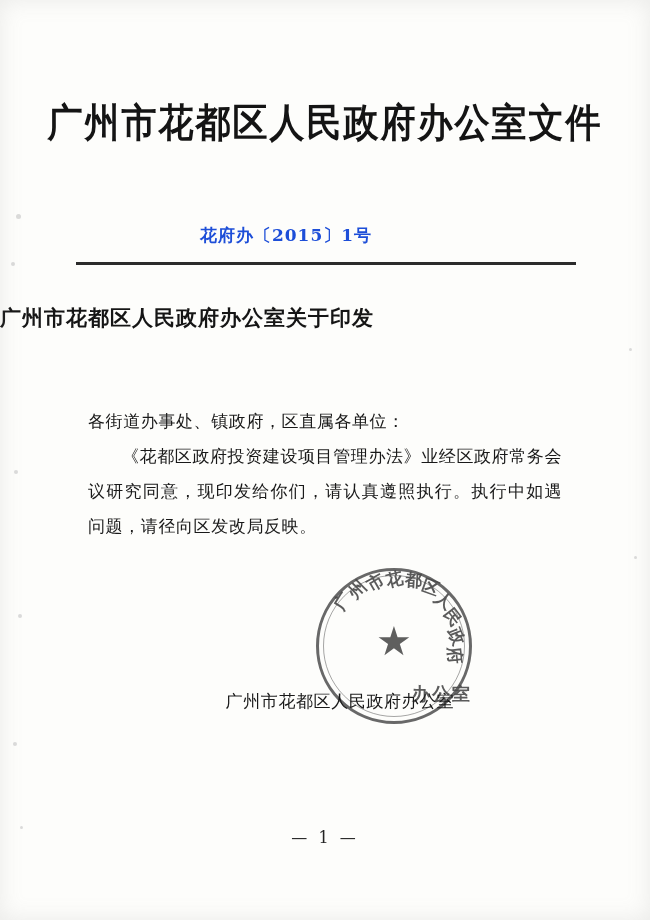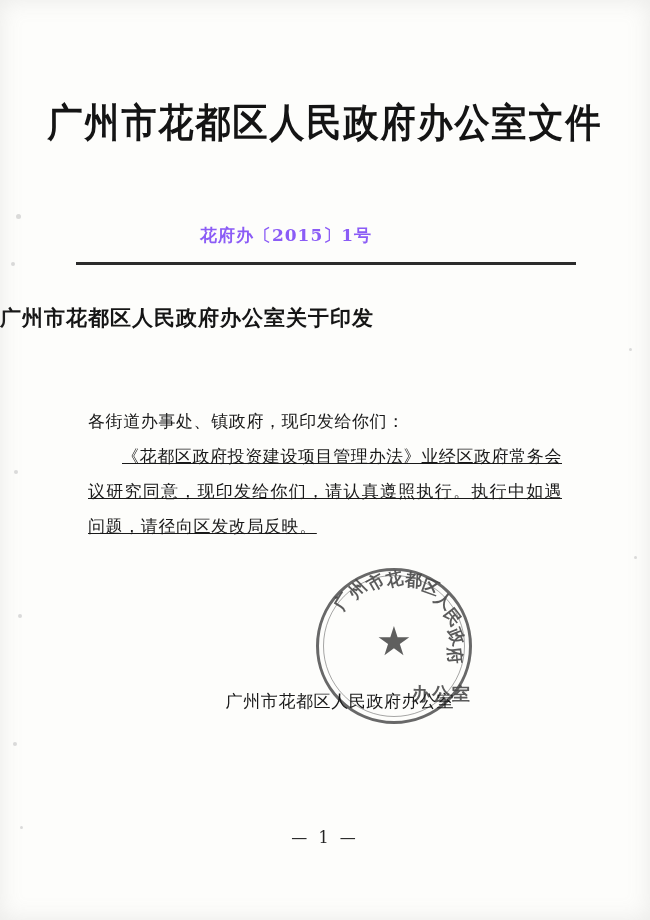--- a/index.html
+++ b/index.html
@@ -42,21 +42,21 @@
     transform: scaleY(1.12);
   }
   .doc-number {
     position: absolute;
     top: 224px;
     left: 0;
     width: 572px;
     text-align: center;
     font-size: 17px;
     font-weight: bold;
-    color: #8b5cf6;
+    color: #1d4ed8;
     letter-spacing: 1px;
   }
   .red-rule {
     position: absolute;
     top: 262px;
     left: 76px;
     width: 500px;
     height: 3px;
     background: #2b2b2b;
   }
@@ -86,21 +86,20 @@
     color: #191919;
     letter-spacing: 0.6px;
   }
   .salutation {
     display: block;
   }
   .para {
     display: block;
     text-indent: 34px;
     text-align: justify;
-    text-decoration: underline;
   }
   .signature {
     position: absolute;
     top: 650px;
     left: 0;
     width: 650px;
     text-align: center;
     font-size: 17px;
     line-height: 31px;
     color: #191919;
@@ -204,21 +203,21 @@
 
   <div class="doc-number">花府办〔2015〕1号</div>
 
   <div class="red-rule"></div>
 
   <div class="subject">
     <span class="line">广州市花都区人民政府办公室关于印发</span>
   </div>
 
   <div class="body-block">
-    <span class="salutation">各街道办事处、镇政府，现印发给你们：</span>
+    <span class="salutation">各街道办事处、镇政府，区直属各单位：</span>
     <span class="para">《花都区政府投资建设项目管理办法》业经区政府常务会议研究同意，现印发给你们，请认真遵照执行。执行中如遇问题，请径向区发改局反映。</span>
   </div>
 
   <div class="seal">
     <div class="seal-ring"></div>
     <div class="seal-ring inner"></div>
     <div class="seal-star">★</div>
     <div class="seal-text-char" style="top:22px;left:18px;transform:rotate(-58deg);">广</div>
     <div class="seal-text-char" style="top:10px;left:33px;transform:rotate(-45deg);">州</div>
     <div class="seal-text-char" style="top:3px;left:51px;transform:rotate(-30deg);">市</div>

